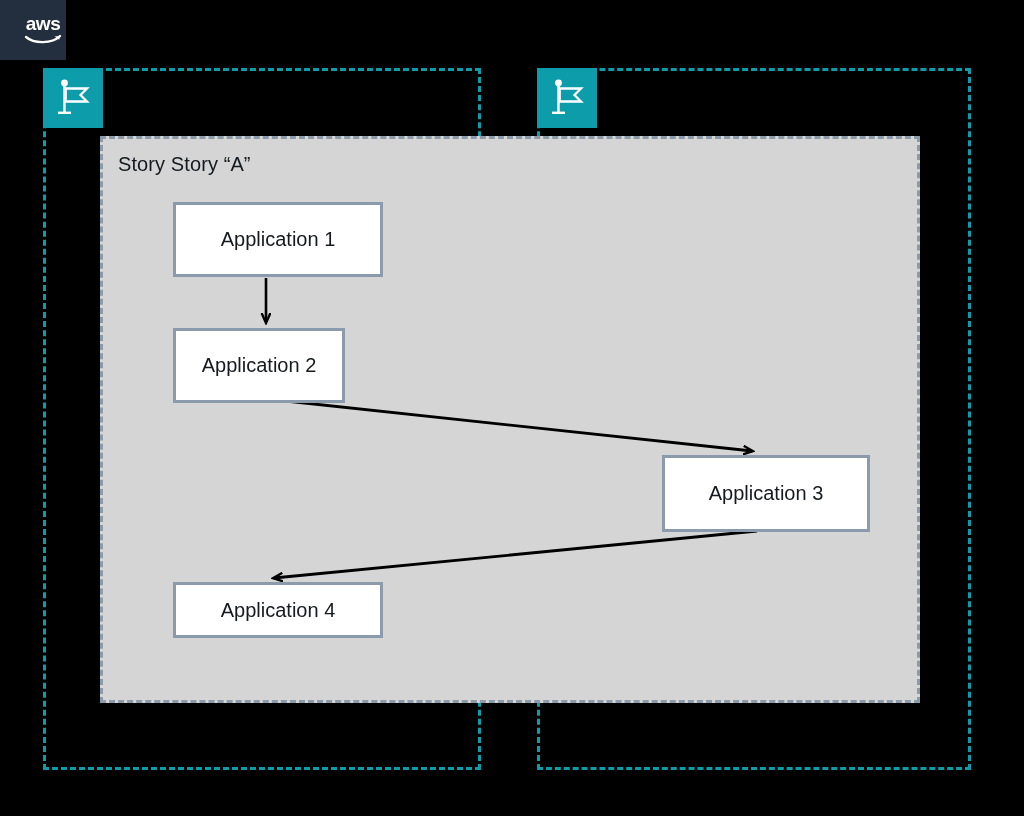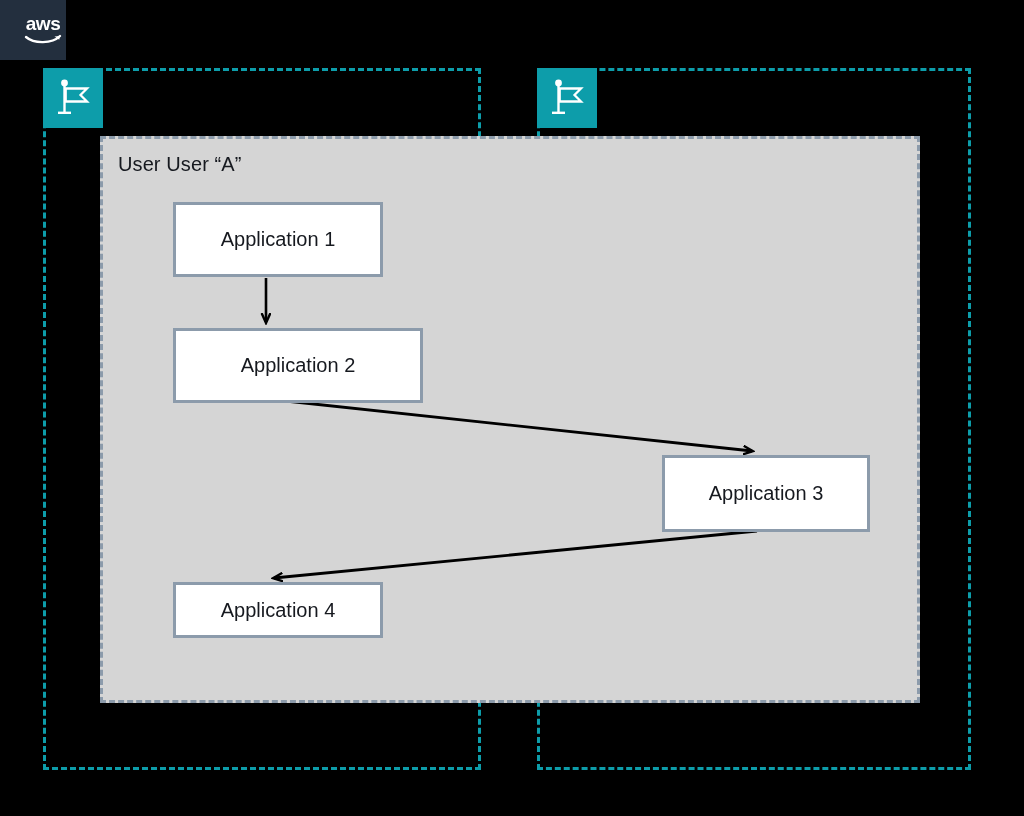--- a/index.html
+++ b/index.html
@@ -48,21 +48,21 @@
 
   
   .app-box {
     position: absolute;
     background: #FFFFFF;
     border: 3px solid #8C9BAB;
     display: flex; align-items: center; justify-content: center;
     font-size: 20px; color: #16191F; margin-left: 12px;
   }
   #app1 { left:161px; top:202px; width:210px; height:75px; }
-  #app2 { left:161px; top:328px; width:250px; height:75px; }
+  #app2 { left:161px; top:328px; width:172px; height:75px; }
   #app3 { left:650px; top:455px; width:208px; height:77px; }
   #app4 { left:161px; top:582px; width:210px; height:56px; }
 
   
   .edges { position:absolute; left:0; top:0; width:1024px; height:816px; pointer-events:none; }
 </style>
 </head>
 <body>
 
 <div id="stage">
@@ -89,21 +89,21 @@
   <div class="flag-badge" style="left:537px; top:68px;">
     <svg width="34" height="40" viewBox="0 0 34 40" aria-hidden="true">
       <circle cx="8.5" cy="5" r="3.4" fill="#FFFFFF"></circle>
       <rect x="7.3" y="7.5" width="2.4" height="27" fill="#FFFFFF"></rect>
       <rect x="2" y="33.6" width="13" height="2.4" fill="#FFFFFF"></rect>
       <path d="M9.7 10.5 L31 10.5 L24.5 17 L31 23.5 L9.7 23.5 Z" fill="none" stroke="#FFFFFF" stroke-width="2.3" stroke-linejoin="miter"></path>
     </svg>
   </div>
 
   <div class="story-region"></div>
-  <div class="story-title">User User “A”</div>
+  <div class="story-title">Story Story “A”</div>
 
   <svg class="edges" aria-hidden="true">
     <defs>
       <marker id="ah" markerWidth="12" markerHeight="12" refX="9" refY="5" orient="auto" markerUnits="userSpaceOnUse">
         <path d="M1 1 L10 5 L1 9" fill="none" stroke="#000" stroke-width="2.4" stroke-linecap="round" stroke-linejoin="miter"></path>
       </marker>
     </defs>
 
     <line x1="266" y1="278" x2="266" y2="322" stroke="#000000" stroke-width="2.6" marker-end="url(#ah)"></line>
 

